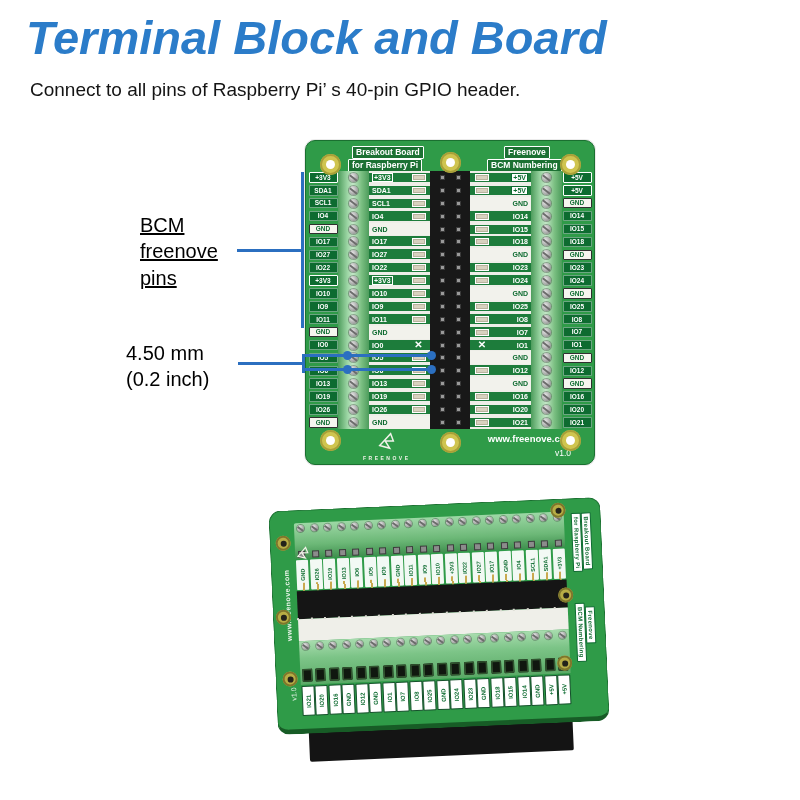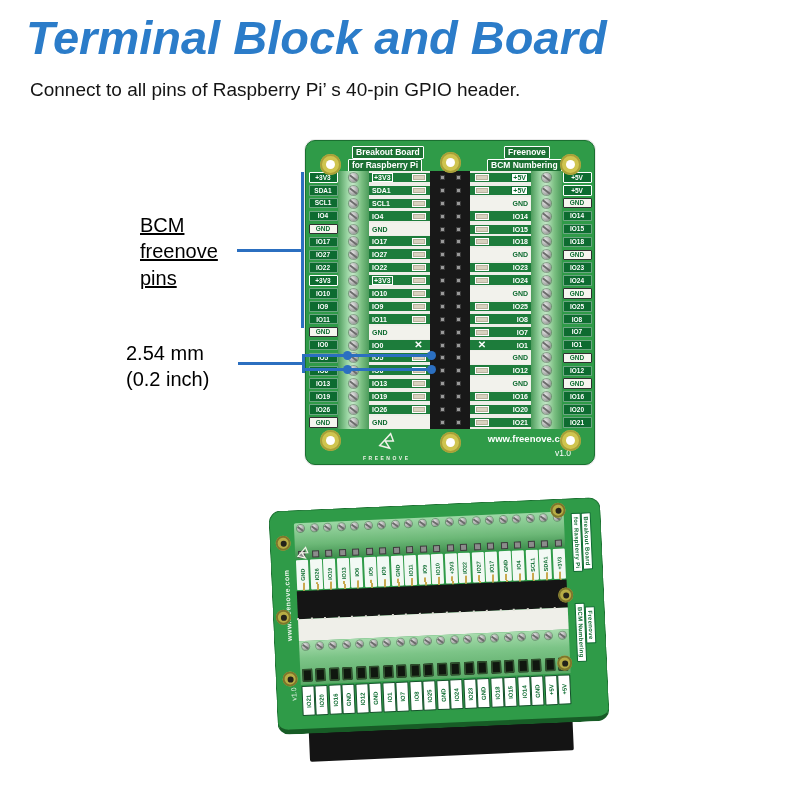--- a/index.html
+++ b/index.html
@@ -106,21 +106,21 @@
 
   <div class="ann" style="left:140px;top:212px;text-decoration:underline;">
     <div>BCM</div>
     <div>freenove</div>
     <div>pins</div>
   </div>
   <div class="bluebar" style="left:237px;top:249px;width:66px;height:3px;"></div>
   <div class="bluebar" style="left:301px;top:172px;width:3px;height:156px;"></div>
 
   <div class="ann" style="left:126px;top:340px;">
-    <div>2.54 mm</div>
+    <div>4.50 mm</div>
     <div>(0.2 inch)</div>
   </div>
   <div class="bluebar" style="left:238px;top:362px;width:66px;height:3px;"></div>
   <div class="bluebar" style="left:302px;top:355px;width:3px;height:18px;"></div>
   <div class="bluebar" style="left:302px;top:354px;width:131px;height:3px;"></div>
   <div class="bluebar" style="left:302px;top:368px;width:131px;height:3px;"></div>
   <div class="bluedot" style="left:343px;top:351px;"></div>
   <div class="bluedot" style="left:427px;top:351px;"></div>
   <div class="bluedot" style="left:343px;top:365px;"></div>
   <div class="bluedot" style="left:427px;top:365px;"></div>

